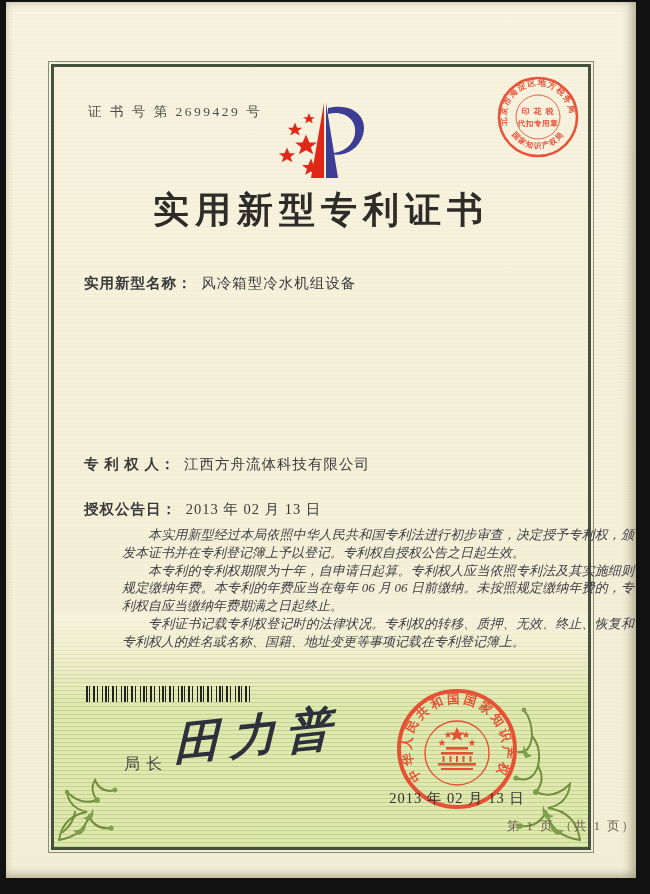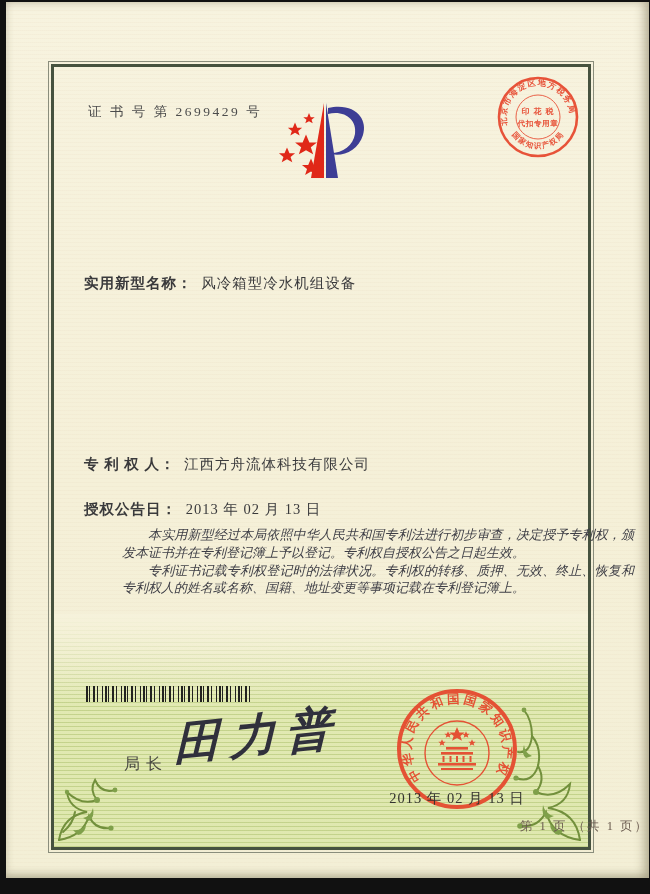--- a/index.html
+++ b/index.html
@@ -1,20 +1,20 @@
 <!DOCTYPE html>
 <html><head>
 <meta charset="utf-8">
 <style>
   html,body{margin:0;padding:0;background:#161616;}
   .stage{position:relative;width:650px;height:894px;overflow:hidden;background:#111;
          font-family:"Liberation Serif","DejaVu Serif",serif;}
   .paper{position:absolute;left:6px;top:2px;width:630px;height:876px;
          background:linear-gradient(180deg,#f7f3df 0%,#f5f0d8 55%,#f3efd6 100%);
-         box-shadow:inset -6px 0 10px rgba(60,50,20,.25), inset 0 -4px 8px rgba(60,50,20,.2);padding-left:13px;}
+         box-shadow:inset -6px 0 10px rgba(60,50,20,.25), inset 0 -4px 8px rgba(60,50,20,.2);}
   .texture{position:absolute;inset:0;
          background:repeating-linear-gradient(180deg,rgba(200,160,120,.05) 0 1px,rgba(0,0,0,0) 1px 4px);}
   
   .green-band{position:absolute;left:46px;top:612px;width:538px;height:234px;
          background:
            repeating-linear-gradient(180deg,rgba(150,175,80,.38) 0 1px,rgba(0,0,0,0) 1px 4px),
            linear-gradient(180deg,rgba(224,233,176,.25) 0%,rgba(222,232,172,.85) 35%,#dfe8af 100%);}
   .band-fade{position:absolute;left:0;top:0;width:100%;height:90px;
          background:linear-gradient(180deg,#f6f2db 0%,rgba(246,242,219,0) 100%);}
   
@@ -127,36 +127,38 @@
       </g>
       <g fill="#e02818">
         <use href="#star" transform="translate(38,48) scale(1.15)"></use>
         <use href="#star" transform="translate(27,32) scale(0.75)"></use>
         <use href="#star" transform="translate(19,58) scale(0.85)"></use>
         <use href="#star" transform="translate(41,21) scale(0.6)"></use>
         <use href="#star" transform="translate(43,70) scale(0.95)"></use>
       </g>
     </svg>
 
+    <h1 class="title">实用新型专利证书</h1>
 
     <div class="field f0">
       <span class="flabel">实用新型名称：</span>
       <span class="fvalue">风冷箱型冷水机组设备</span>
     </div>
     <div class="field f4">
       <span class="flabel">专 利 权 人：</span>
       <span class="fvalue">江西方舟流体科技有限公司</span>
     </div>
     <div class="field f5">
       <span class="flabel">授权公告日：</span>
       <span class="fvalue">2013 年 02 月 13 日</span>
     </div>
 
     <div class="bodytext">
       <p>本实用新型经过本局依照中华人民共和国专利法进行初步审查，决定授予专利权，颁发本证书并在专利登记簿上予以登记。专利权自授权公告之日起生效。</p>
+      <p>本专利的专利权期限为十年，自申请日起算。专利权人应当依照专利法及其实施细则规定缴纳年费。本专利的年费应当在每年 06 月 06 日前缴纳。未按照规定缴纳年费的，专利权自应当缴纳年费期满之日起终止。</p>
       <p>专利证书记载专利权登记时的法律状况。专利权的转移、质押、无效、终止、恢复和专利权人的姓名或名称、国籍、地址变更等事项记载在专利登记簿上。</p>
     </div>
 
     <div class="barcode"></div>
 
     <div class="sig-title">局长</div>
     <div class="sig-name">田力普</div>
 
     <svg class="seal-main seal-svg" width="134" height="134" viewBox="-67 -67 134 134">
       <defs>

